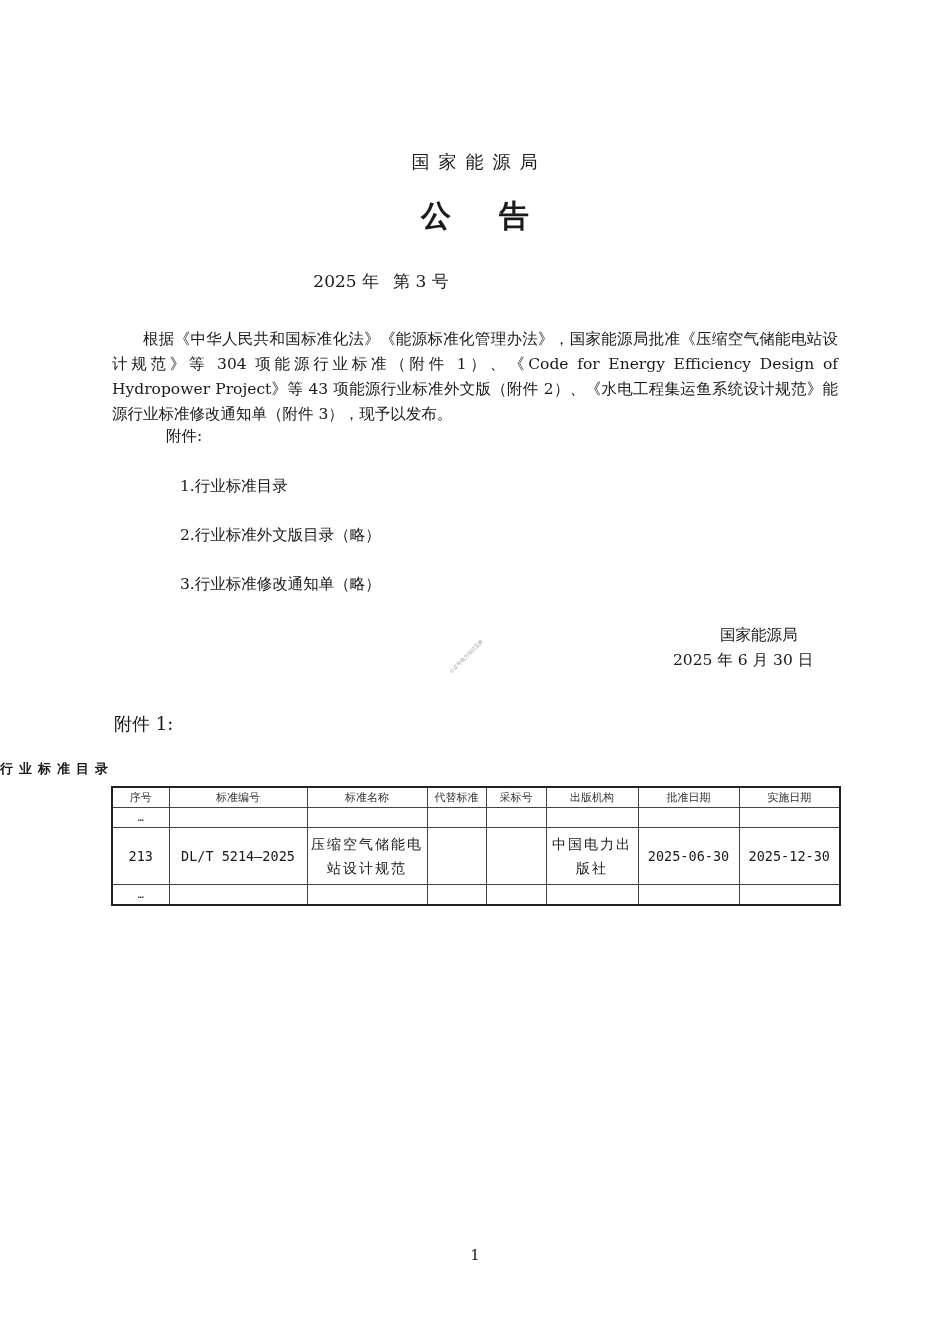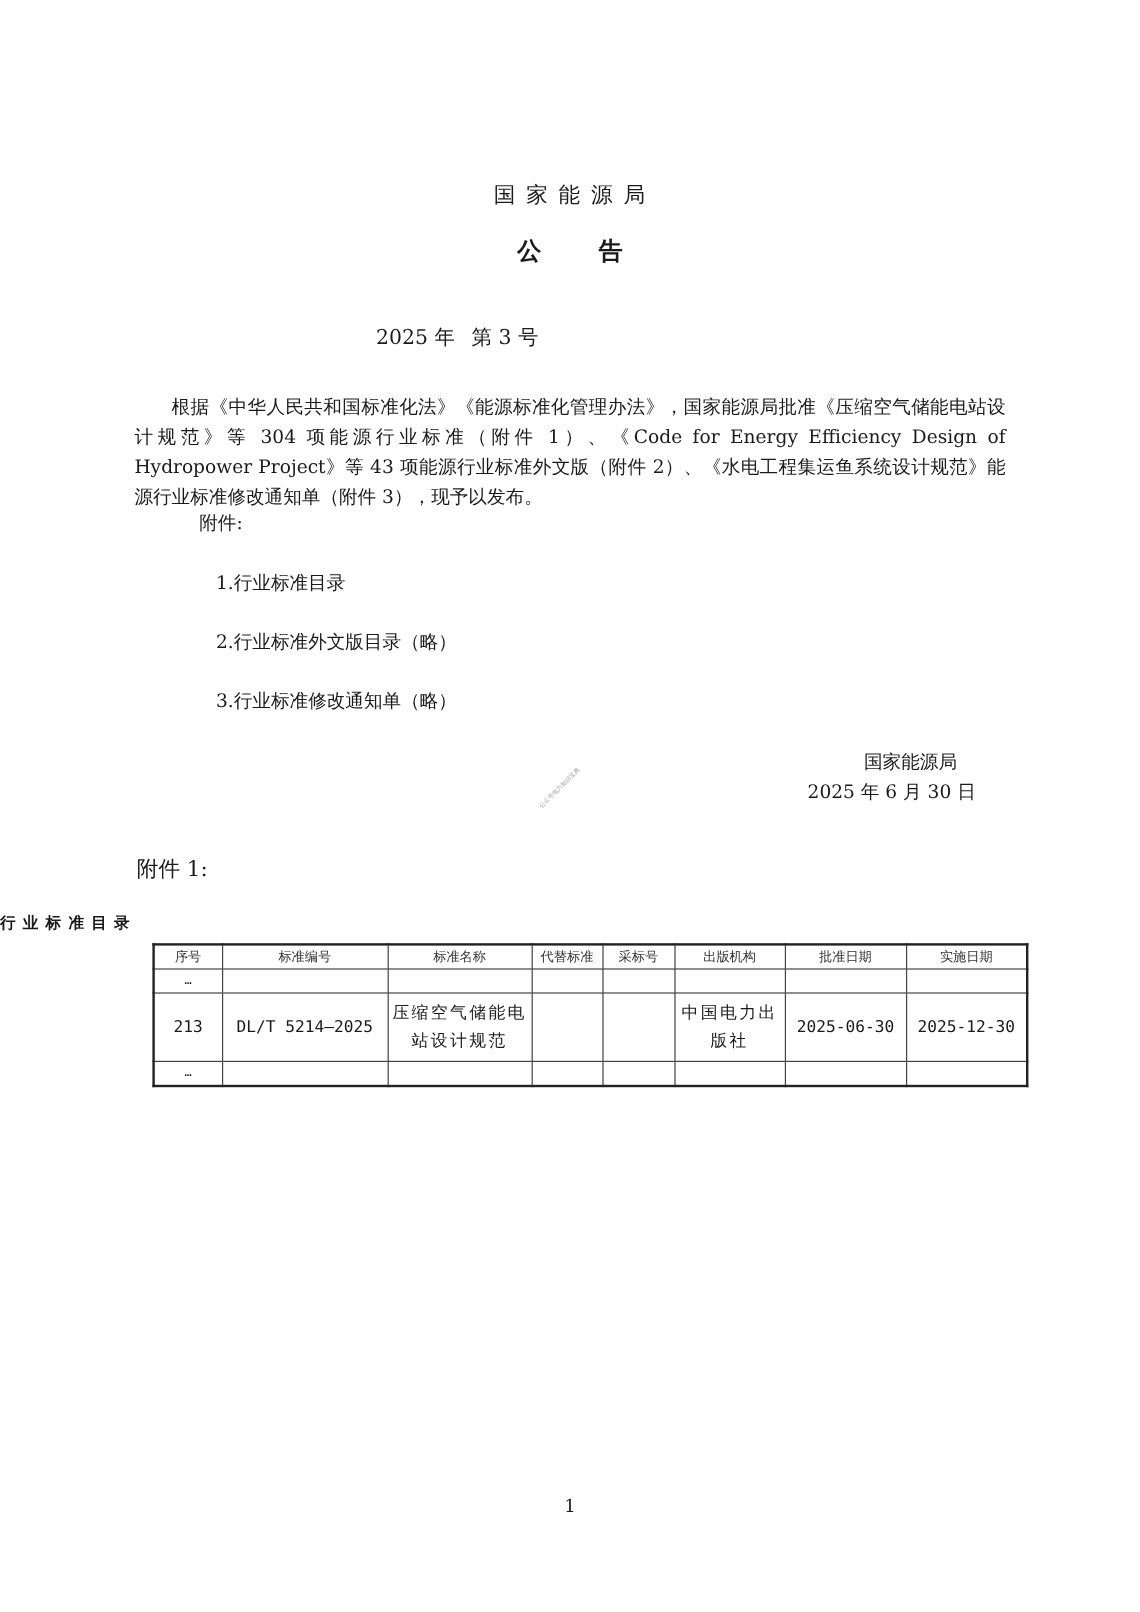--- a/index.html
+++ b/index.html
@@ -2,38 +2,38 @@
 <html><head>
 <meta charset="utf-8">
 <style>
   html, body { margin: 0; padding: 0; background: #ffffff; }
   body { width: 950px; height: 1343px; position: relative; overflow: hidden;
          font-family: "DejaVu Serif", "Liberation Serif", serif; color: #1a1a1a; }
   .abs { position: absolute; }
   .agency { left: 0; width: 950px; top: 150px; text-align: center; font-family: "DejaVu Sans", sans-serif;
             font-size: 18px; letter-spacing: 9px; padding-left: 4px; }
   .notice { left: 0; width: 950px; top: 196px; text-align: center; font-family: "DejaVu Sans", sans-serif;
-            font-size: 20px; font-weight: bold; }
+            font-size: 30px; font-weight: bold; }
   .notice span { display: inline-block; }
   .notice .gap { width: 48px; }
   .issue { left: 0; width: 762px; top: 270px; text-align: center; font-size: 17px; }
   .issue .gap { display: inline-block; width: 14px; }
   .para { left: 112px; width: 726px; top: 327px; font-size: 15.5px; line-height: 25px; text-align: justify; }
   .para p { margin: 0; text-indent: 2em; }
   .att-label { left: 146px; top: 426px; font-size: 15.5px; padding-left: 20px; }
   .att-item { left: 180px; font-size: 15.5px; }
   .sign-org { left: 720px; top: 625px; font-size: 15.5px; }
   .sign-date { left: 673px; top: 650px; font-size: 15.5px; }
   .watermark { left: 448px; top: 670px; font-size: 5px; color: #9a9a9a; transform: rotate(-45deg);
                transform-origin: left top; white-space: nowrap; font-family: "DejaVu Sans", sans-serif; }
   .att1 { left: 114px; top: 712px; font-size: 18px; }
   .tbl-title { left: 0; width: 950px; top: 760px; text-align: left; font-family: "DejaVu Sans", sans-serif;
                font-size: 13px; font-weight: bold; letter-spacing: 6px; padding-left: 0px; }
   table.std { position: absolute; left: 111px; top: 786px; width: 728px; border-collapse: collapse;
-              border: 2px solid #222; table-layout: fixed; margin-left: 16px; }
+              border: 2px solid #222; table-layout: fixed; }
   table.std th, table.std td { border: 1px solid #444; padding: 0; text-align: center; vertical-align: middle;
               overflow: hidden; }
   table.std th { font-weight: normal; font-size: 11px; height: 19px; color: #333;
                  font-family: "DejaVu Sans", sans-serif; }
   table.std td { font-size: 13.5px; font-family: "DejaVu Sans Mono", "Liberation Mono", monospace; }
   table.std td.cjk { font-family: "DejaVu Sans", sans-serif; font-size: 14px; letter-spacing: 2px; line-height: 24px; }
   table.std tr.empty td { height: 19px; font-size: 10px; }
   table.std tr.main td { height: 56px; }
   .page-num { left: 0; width: 950px; top: 1246px; text-align: center; font-size: 15px; }
 </style>

